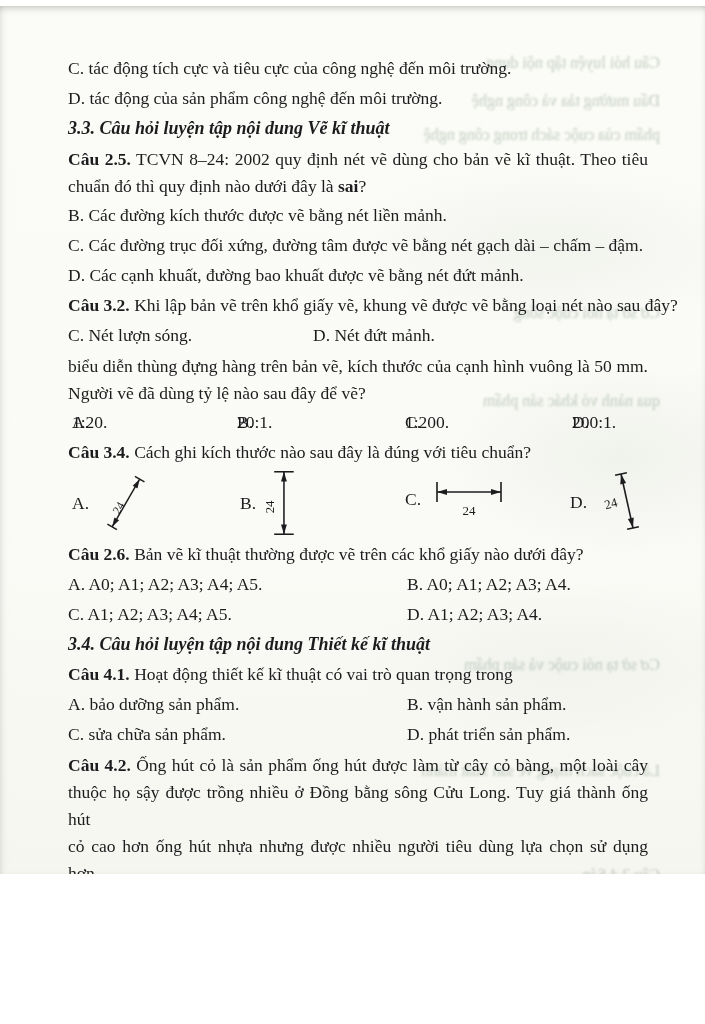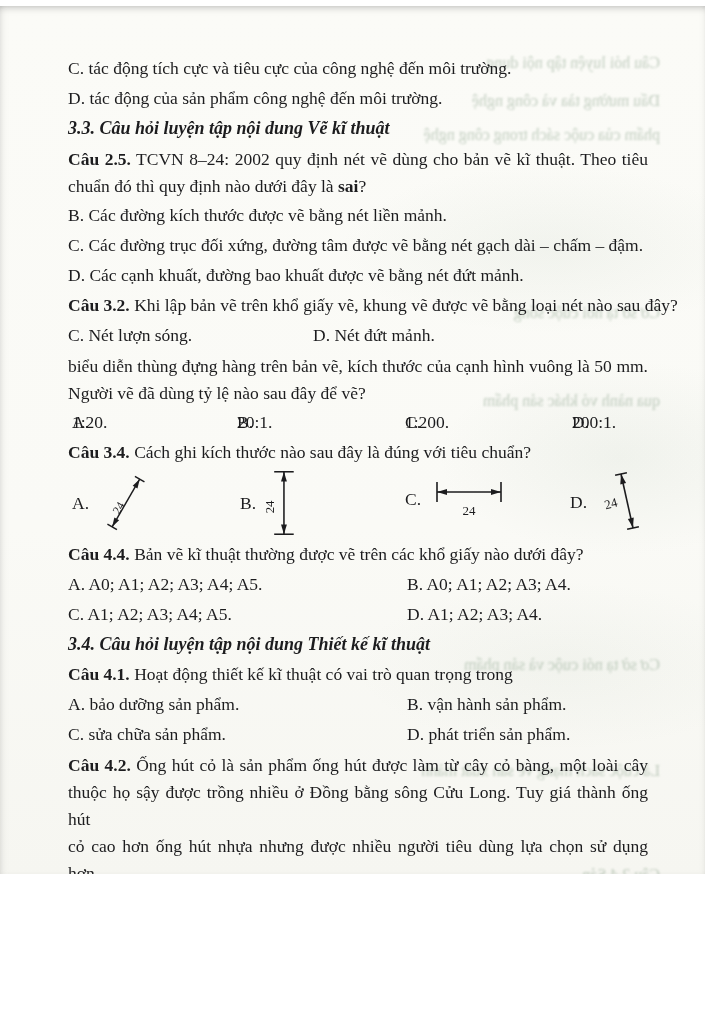--- a/index.html
+++ b/index.html
@@ -219,21 +219,21 @@
           <line class="dim" x1="32.1" y1="65.3" x2="43.9" y2="62.7"></line>
           <line class="dim" x1="26" y1="10" x2="38" y2="64"></line>
           <polygon class="ah" points="26,10 31.1,19.1 25.3,20.5"></polygon>
           <polygon class="ah" points="38,64 38.7,53.5 32.9,54.9"></polygon>
           <text x="16" y="44" text-anchor="middle" transform="rotate(-15 16 40)">24</text>
         </svg>
       </div>
     </div>
 
     <div class="line">
-      <b class="qlabel">Câu 4.4.</b>
+      <b class="qlabel">Câu 2.6.</b>
       <span>Bản vẽ kĩ thuật thường được vẽ trên các khổ giấy nào dưới đây?</span>
     </div>
     <div class="row2">
       <span class="c1-339"><span>A.</span> <span>A0; A1; A2; A3; A4; A5.</span></span>
       <span><span>B.</span> <span>A0; A1; A2; A3; A4.</span></span>
     </div>
     <div class="row2">
       <span class="c1-339"><span>C.</span> <span>A1; A2; A3; A4; A5.</span></span>
       <span><span>D.</span> <span>A1; A2; A3; A4.</span></span>
     </div>

